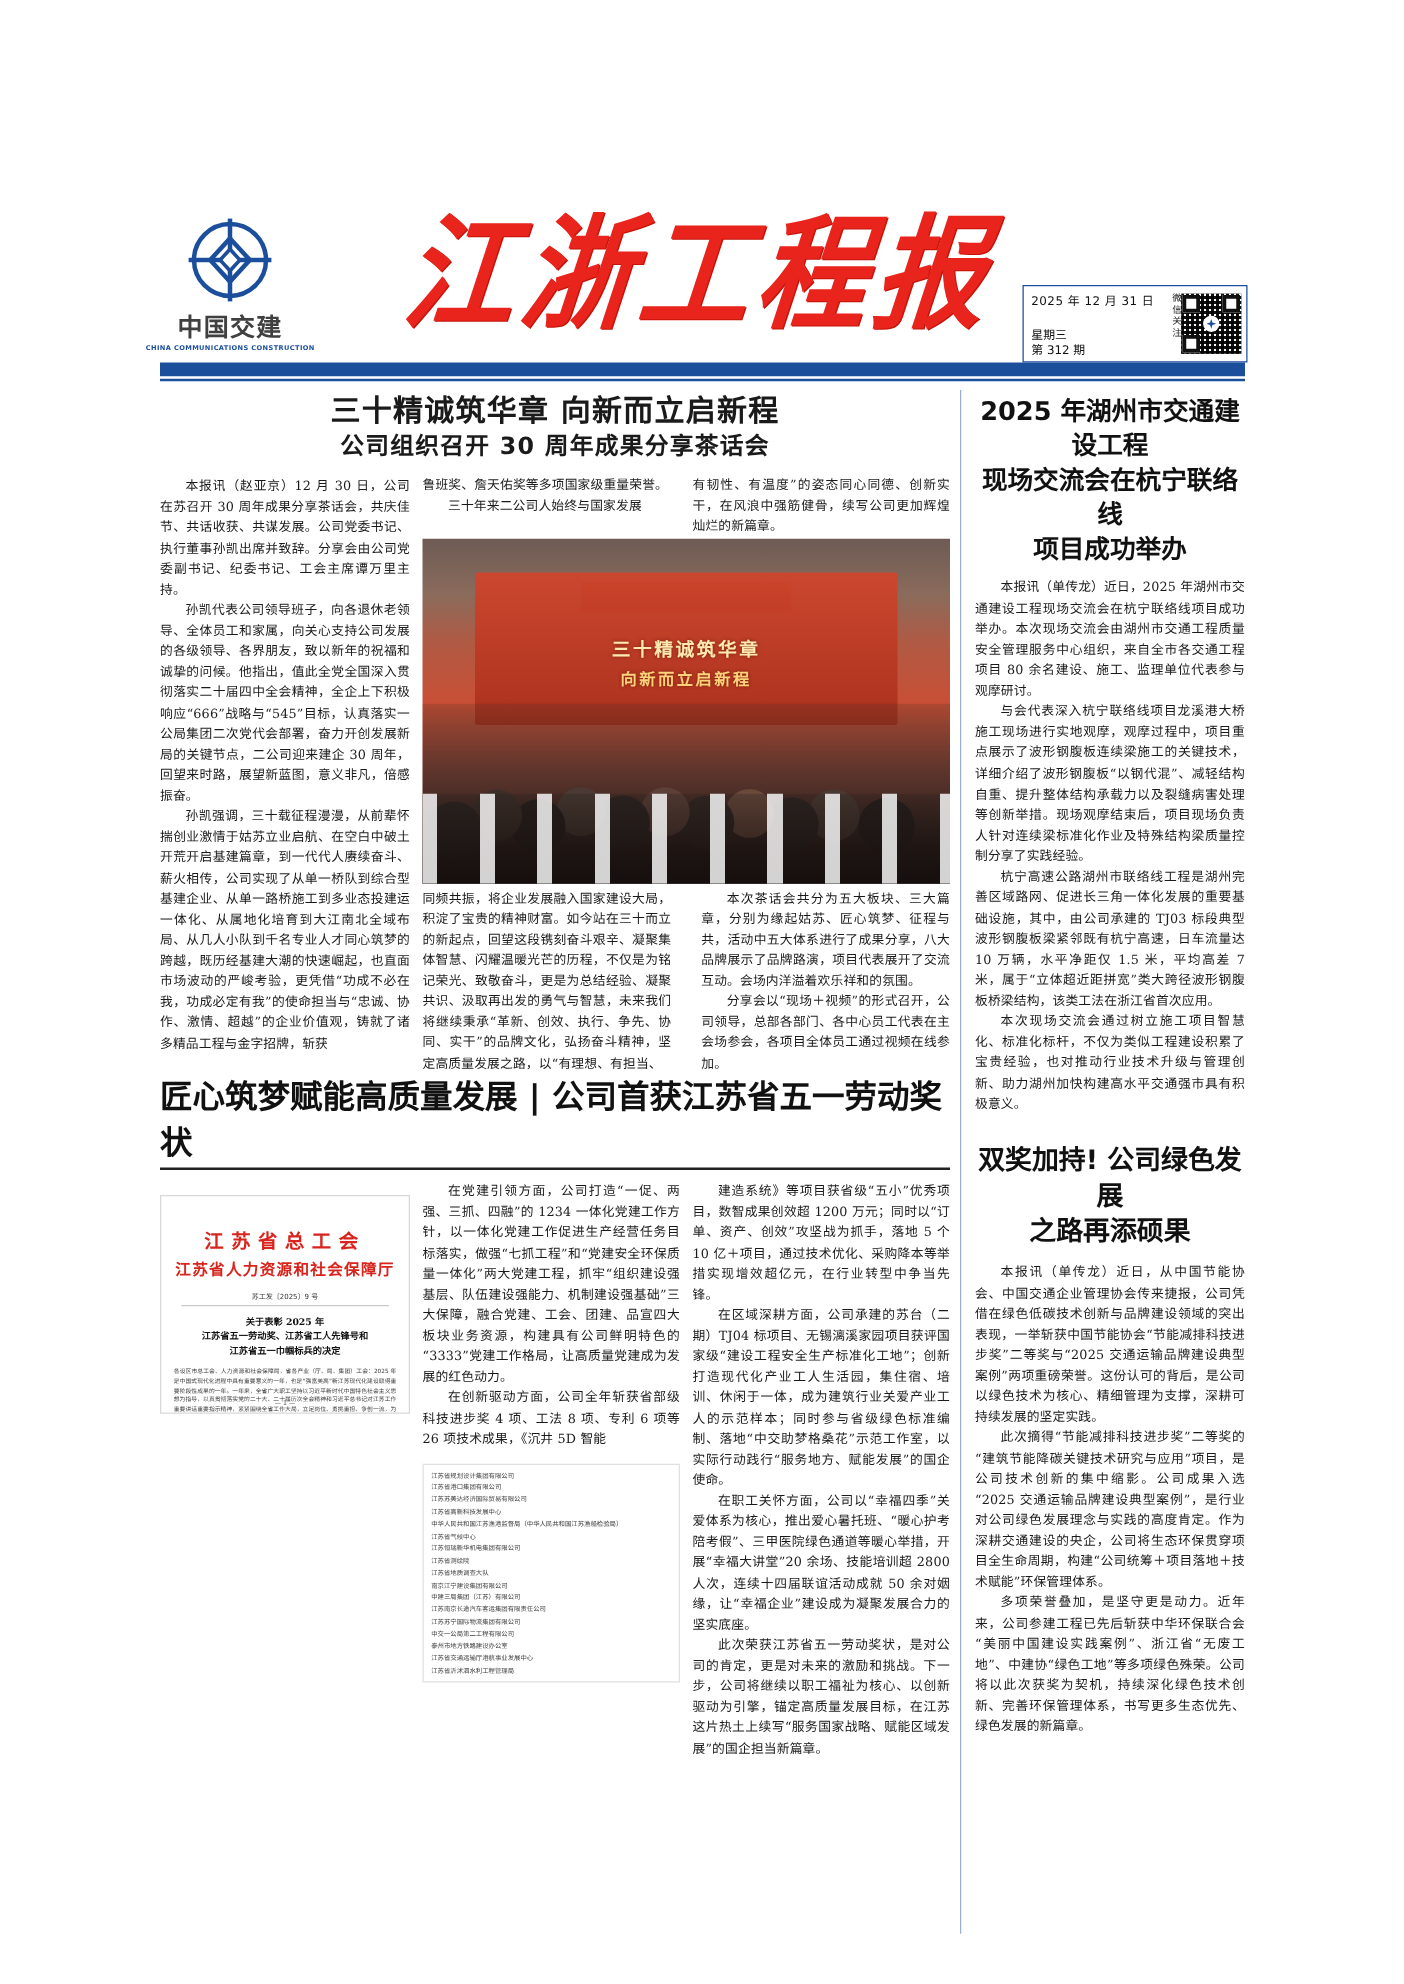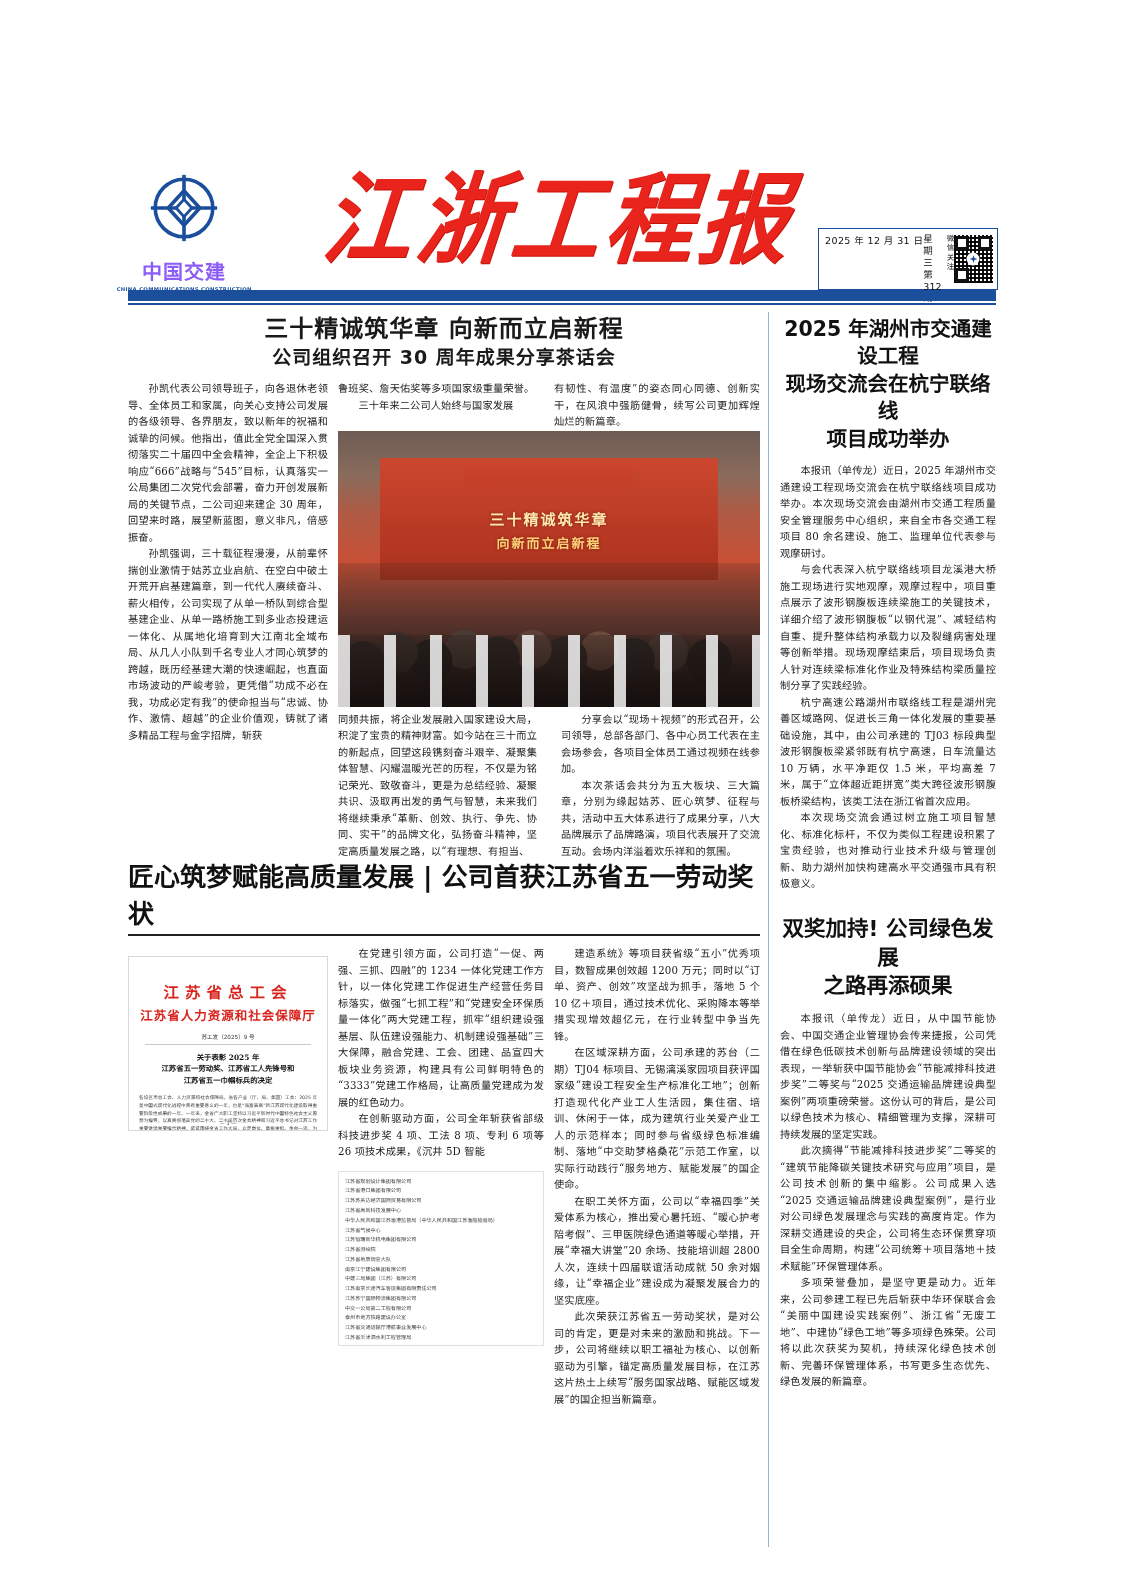--- a/index.html
+++ b/index.html
@@ -16,22 +16,22 @@
     position:absolute;left:0;top:0;width:1123px;height:300px;
   }
   .logo-box{
     position:absolute;left:128px;top:172px;width:112px;height:110px;
     display:flex;flex-direction:column;align-items:center;justify-content:flex-start;
   }
   .logo-mark{width:72px;height:72px;position:relative;}
   .logo-mark svg{display:block;}
   .logo-cn{
     font-family:"DejaVu Sans","Liberation Sans",sans-serif;
-    font-size:20px;font-weight:bold;color:#8b5cf6;letter-spacing:1px;
-    margin-top:12px;white-space:nowrap;
+    font-size:20px;font-weight:bold;color:#404040;letter-spacing:1px;
+    margin-top:2px;white-space:nowrap;
   }
   .logo-en{
     font-size:5.2px;color:#1b4f9c;letter-spacing:.3px;white-space:nowrap;
     transform:scaleX(1.02);margin-top:1px;font-weight:bold;
   }
   .paper-title{
     position:absolute;left:300px;top:150px;width:520px;height:120px;
     display:flex;align-items:center;justify-content:center;
   }
   .paper-title span{
@@ -42,21 +42,21 @@
     text-shadow:1px 1px 0 #c41409;
     transform:skewX(-6deg) scaleY(1.12);
     white-space:nowrap;
   }
   .date-box{
     position:absolute;left:818px;top:228px;width:180px;height:62px;
     border:1.4px solid #1b4f9c;box-sizing:border-box;
     display:flex;align-items:stretch;background:#fff;
   }
   .date-left{
-    flex:1;padding:4px 3px 2px 6px;display:flex;
+    flex:1;padding:4px 3px 2px 6px;display:flex;flex-direction:column;
     justify-content:space-between;
   }
   .date-line{font-size:9.5px;color:#111;white-space:nowrap;letter-spacing:.4px;}
   .date-sub{font-size:9.5px;color:#111;line-height:1.25;}
   .wechat-vert{
     writing-mode:vertical-rl;font-size:7.5px;color:#111;
     padding:5px 1px;letter-spacing:2px;line-height:1;
   }
   .qr{
     width:48px;height:48px;margin:6px 4px 0 0;align-self:flex-start;
@@ -243,20 +243,21 @@
 
     <div style="position:absolute;left:0;top:0;width:632px;">
       <div class="hl-main" style="margin:6px 0 12px;">
         <div class="hl-l1">三十精诚筑华章 向新而立启新程</div>
         <div class="hl-l2">公司组织召开 30 周年成果分享茶话会</div>
       </div>
 
       <div style="display:flex;gap:10px;align-items:flex-start;">
 
         <div style="width:200px;" class="bodytext">
+          <p><span class="lead"></span><span>本报讯（赵亚京）12 月 30 日，公司在苏召开 30 周年成果分享茶话会，共庆佳节、共话收获、共谋发展。公司党委书记、执行董事孙凯出席并致辞。分享会由公司党委副书记、纪委书记、工会主席谭万里主持。</span></p>
           <p>孙凯代表公司领导班子，向各退休老领导、全体员工和家属，向关心支持公司发展的各级领导、各界朋友，致以新年的祝福和诚挚的问候。他指出，值此全党全国深入贯彻落实二十届四中全会精神，全企上下积极响应“666”战略与“545”目标，认真落实一公局集团二次党代会部署，奋力开创发展新局的关键节点，二公司迎来建企 30 周年，回望来时路，展望新蓝图，意义非凡，倍感振奋。</p>
           <p>孙凯强调，三十载征程漫漫，从前辈怀揣创业激情于姑苏立业启航、在空白中破土开荒开启基建篇章，到一代代人赓续奋斗、薪火相传，公司实现了从单一桥队到综合型基建企业、从单一路桥施工到多业态投建运一体化、从属地化培育到大江南北全域布局、从几人小队到千名专业人才同心筑梦的跨越，既历经基建大潮的快速崛起，也直面市场波动的严峻考验，更凭借“功成不必在我，功成必定有我”的使命担当与“忠诚、协作、激情、超越”的企业价值观，铸就了诸多精品工程与金字招牌，斩获</p>
         </div>
 
         <div style="width:422px;">
           <div style="display:flex;gap:10px;">
             <div style="width:206px;" class="bodytext">
               <p style="text-indent:0;">鲁班奖、詹天佑奖等多项国家级重量荣誉。</p>
               <p>三十年来二公司人始终与国家发展</p>
             </div>
@@ -270,22 +271,22 @@
             <div class="stage-t1">三十精诚筑华章</div>
             <div class="stage-t2">向新而立启新程</div>
             <div class="crowd"></div>
             <div class="chairs"></div>
           </div>
           <div style="display:flex;gap:24px;margin-top:5px;">
             <div style="width:206px;" class="bodytext">
               <p style="text-indent:0;">同频共振，将企业发展融入国家建设大局，积淀了宝贵的精神财富。如今站在三十而立的新起点，回望这段镌刻奋斗艰辛、凝聚集体智慧、闪耀温暖光芒的历程，不仅是为铭记荣光、致敬奋斗，更是为总结经验、凝聚共识、汲取再出发的勇气与智慧，未来我们将继续秉承“革新、创效、执行、争先、协同、实干”的品牌文化，弘扬奋斗精神，坚定高质量发展之路，以“有理想、有担当、</p>
             </div>
             <div style="width:206px;" class="bodytext">
+              <p>本次茶话会共分为五大板块、三大篇章，分别为缘起姑苏、匠心筑梦、征程与共，活动中五大体系进行了成果分享，八大品牌展示了品牌路演，项目代表展开了交流互动。会场内洋溢着欢乐祥和的氛围。</p>
               <p>分享会以“现场＋视频”的形式召开，公司领导，总部各部门、各中心员工代表在主会场参会，各项目全体员工通过视频在线参加。</p>
-              <p>本次茶话会共分为五大板块、三大篇章，分别为缘起姑苏、匠心筑梦、征程与共，活动中五大体系进行了成果分享，八大品牌展示了品牌路演，项目代表展开了交流互动。会场内洋溢着欢乐祥和的氛围。</p>
             </div>
           </div>
         </div>
       </div>
     </div>
 
     <div style="position:absolute;left:0;top:548px;width:632px;">
       <div class="hl-band">匠心筑梦赋能高质量发展 | 公司首获江苏省五一劳动奖状</div>
 
       <div style="display:flex;gap:10px;margin-top:10px;align-items:flex-start;">

